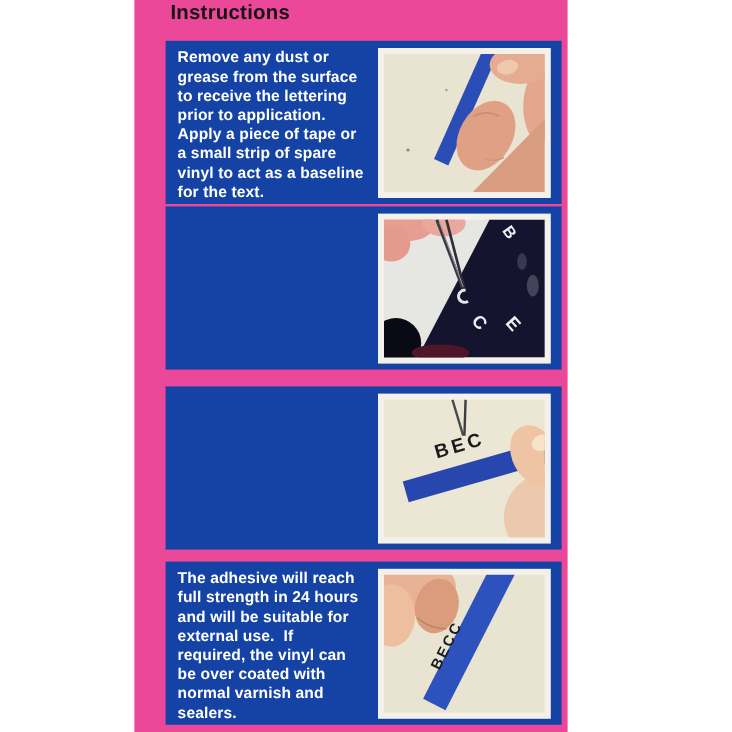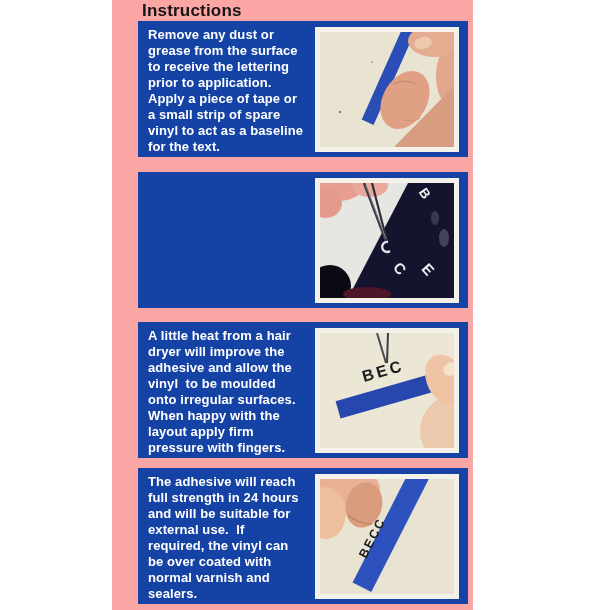--- a/index.html
+++ b/index.html
@@ -3,31 +3,31 @@
 <meta charset="utf-8">
 <style>
   html,body{margin:0;padding:0;}
   body{
     width:610px;height:610px;position:relative;
     background:#ffffff;overflow:hidden;
     font-family:"Liberation Sans",sans-serif;
   }
   .sheet{
     position:absolute;left:112px;top:0;width:361px;height:610px;
-    background:#fca5a5;
+    background:#ec4899;
   }
   .title{
     position:absolute;left:30px;top:1px;margin:0;
     font-size:17px;font-weight:bold;color:#151515;letter-spacing:.2px;
   }
   .panel{
     position:absolute;left:26px;width:330px;height:136px;
     background:#1543a5;
   }
-  .panel-1{top:21px}
+  .panel-1{top:34px}
   .panel-2{top:172px}
   .panel-3{top:322px}
   .panel-4{top:468px}
   .step-text{
     position:absolute;left:10px;top:6px;width:200px;
     color:#ffffff;font-weight:bold;font-size:13px;line-height:16px;
     white-space:pre-wrap;letter-spacing:.1px;
   }
   .photo-frame{
     position:absolute;right:9px;top:6px;width:134px;height:115px;
@@ -95,28 +95,20 @@
         <ellipse cx="6" cy="20" rx="16" ry="15" fill="#e59a8e"></ellipse>
         <path d="M44,0 L66,58" stroke="#3a3a46" stroke-width="2.6"></path>
         <path d="M52,0 L67,58" stroke="#2e2e3a" stroke-width="2.2"></path>
         <path d="M46,2 L66,56" stroke="#9a9aa6" stroke-width="0.8"></path>
         <path d="M70,68 a5,5 0 1,1 -2,-9" stroke="#e5e5ec" stroke-width="2.4" fill="none"></path>
       </svg>
     </div>
   </section>
 
   <section class="panel panel-3">
-    <div class="step-text">A little heat from a hair
-dryer will improve the
-adhesive and allow the
-vinyl  to be moulded
-onto irregular surfaces.
-When happy with the
-layout apply firm
-pressure with fingers.</div>
     <div class="photo-frame">
       <svg viewBox="0 0 134 115">
         <rect width="134" height="115" fill="#ece7d4"></rect>
         <path d="M57,0 L66,30" stroke="#4a4a52" stroke-width="2"></path>
         <path d="M68,0 L67,30" stroke="#3c3c44" stroke-width="2"></path>
         <g transform="rotate(-16 70 62)">
           <rect x="16" y="53" width="130" height="18" fill="#2847ae"></rect>
         </g>
         <text class="dark-letter" x="44" y="49" transform="rotate(-16 44 49)" font-size="16" letter-spacing="3">BEC</text>
         <ellipse cx="138" cy="98" rx="38" ry="37" fill="#ecc9ad"></ellipse>

